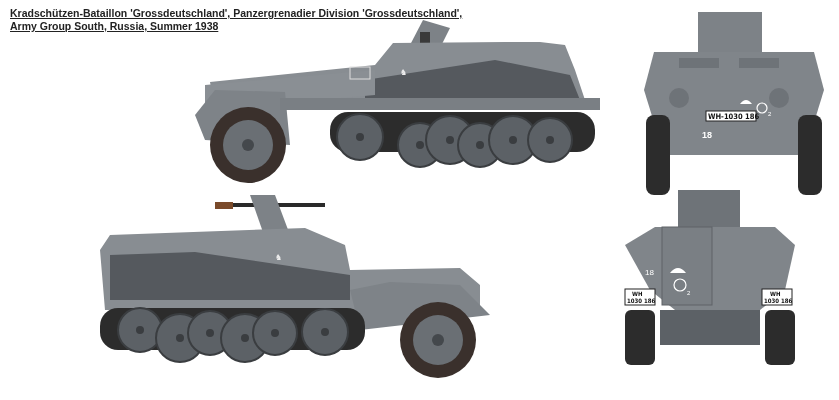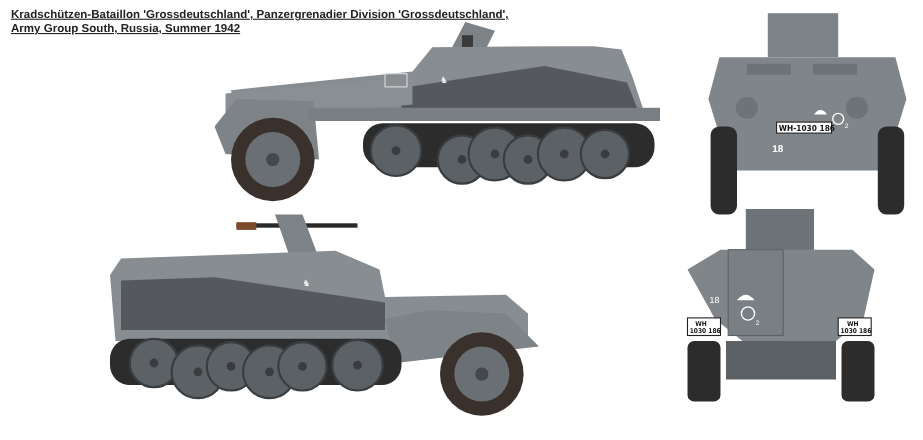--- a/index.html
+++ b/index.html
@@ -7,21 +7,21 @@
   .caption{position:absolute;left:10px;top:7px;font-size:10.5px;font-weight:bold;color:#222;line-height:13px;text-decoration:underline;}
   .view{position:absolute;}
   svg{display:block;}
   .plate{font-family:"DejaVu Sans Condensed","DejaVu Sans",sans-serif;font-weight:bold;}
 </style>
 </head>
 <body>
 
 <div class="caption">
   <div>Kradschützen-Bataillon 'Grossdeutschland', Panzergrenadier Division 'Grossdeutschland',</div>
-  <div>Army Group South, Russia, Summer 1942</div>
+  <div>Army Group South, Russia, Summer 1938</div>
 </div>
 
 <div class="view" style="left:195px;top:20px;">
   <svg width="425" height="170" viewBox="0 0 425 170">
 
     <polygon points="215,25 228,0 255,8 240,38" fill="#7d8287"></polygon>
     <rect x="225" y="12" width="10" height="18" fill="#3a3a3a"></rect>
 
     <polygon points="15,62 180,45 198,23 310,22 345,22 370,25 380,50 390,80 20,88" fill="#888d92"></polygon>
 

